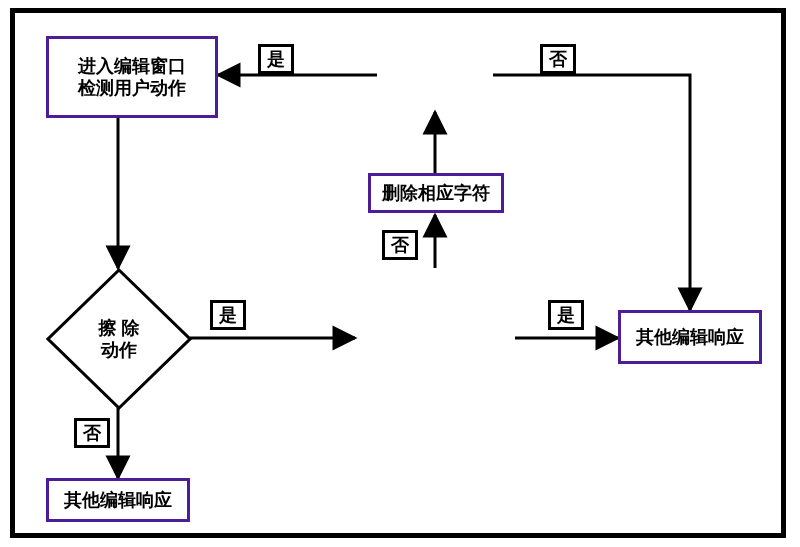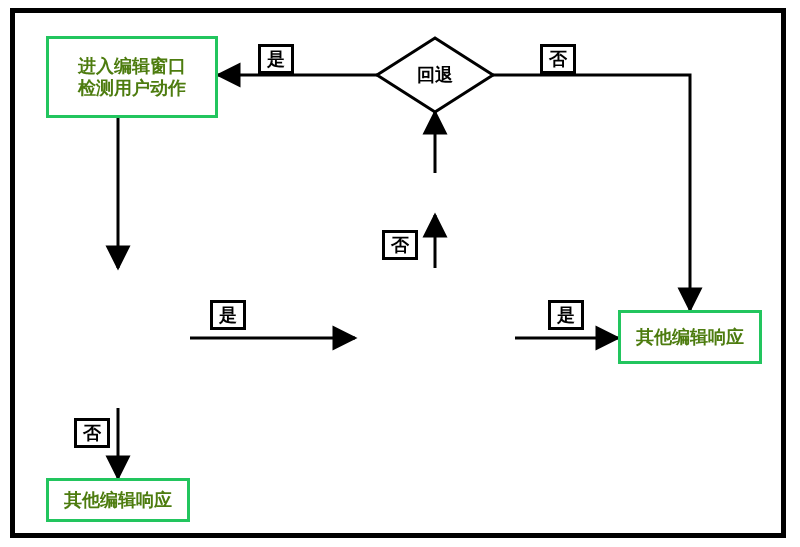--- a/index.html
+++ b/index.html
@@ -20,24 +20,24 @@
     top: 8px;
     width: 776px;
     height: 530px;
     border: 5px solid #000;
     box-sizing: border-box;
   }
 
   
   .node {
     position: absolute;
-    border: 3px solid #22c55e;
+    border: 3px solid #4c1d95;
     background: #fff;
     font: 700 18px/1.25 "Microsoft YaHei", "SimHei", sans-serif;
-    color: #4d7c0f;
+    color: #000000;
     display: flex;
     align-items: center;
     justify-content: center;
     text-align: center;
     white-space: pre;
     box-sizing: border-box;
   }
   .lbl {
     position: absolute;
     border: 3px solid #000;
@@ -102,29 +102,31 @@
 
       <path d="M377,75 L218,75"></path>
 
       <path d="M493,75 L690,75 L690,310"></path>
     </g>
   </svg>
 
   <div class="node" style="left:46px; top:36px; width:172px; height:82px;">进入编辑窗口
 检测用户动作</div>
 
+  <div class="diamond-wrap" style="left:46px; top:268px; width:146px; height:142px;">
+    <svg width="146" height="142">
+      <polygon points="73,2 144,71 73,140 2,71" fill="#fff" stroke="#000" stroke-width="3"></polygon>
+    </svg>
+    <div class="diamond-text">擦 除
+动作</div>
+  </div>
 
 
+  <div class="node" style="left:368px; top:173px; width:136px; height:40px;">删除相应字符</div>
 
-  <div class="diamond-wrap" style="left:375px; top:36px; width:120px; height:78px;">
-    <svg width="120" height="78">
-      <polygon points="60,2 118,39 60,76 2,39" fill="#fff" stroke="#000" stroke-width="3"></polygon>
-    </svg>
-    <div class="diamond-text">回退</div>
-  </div>
 
   <div class="node" style="left:618px; top:310px; width:144px; height:54px;">其他编辑响应</div>
 
   <div class="node" style="left:46px; top:478px; width:144px; height:44px;">其他编辑响应</div>
 
   <div class="lbl" style="left:258px; top:44px;">是</div>
   <div class="lbl" style="left:540px; top:44px;">否</div>
   <div class="lbl" style="left:210px; top:300px;">是</div>
   <div class="lbl" style="left:74px;  top:418px;">否</div>
   <div class="lbl" style="left:382px; top:230px;">否</div>

